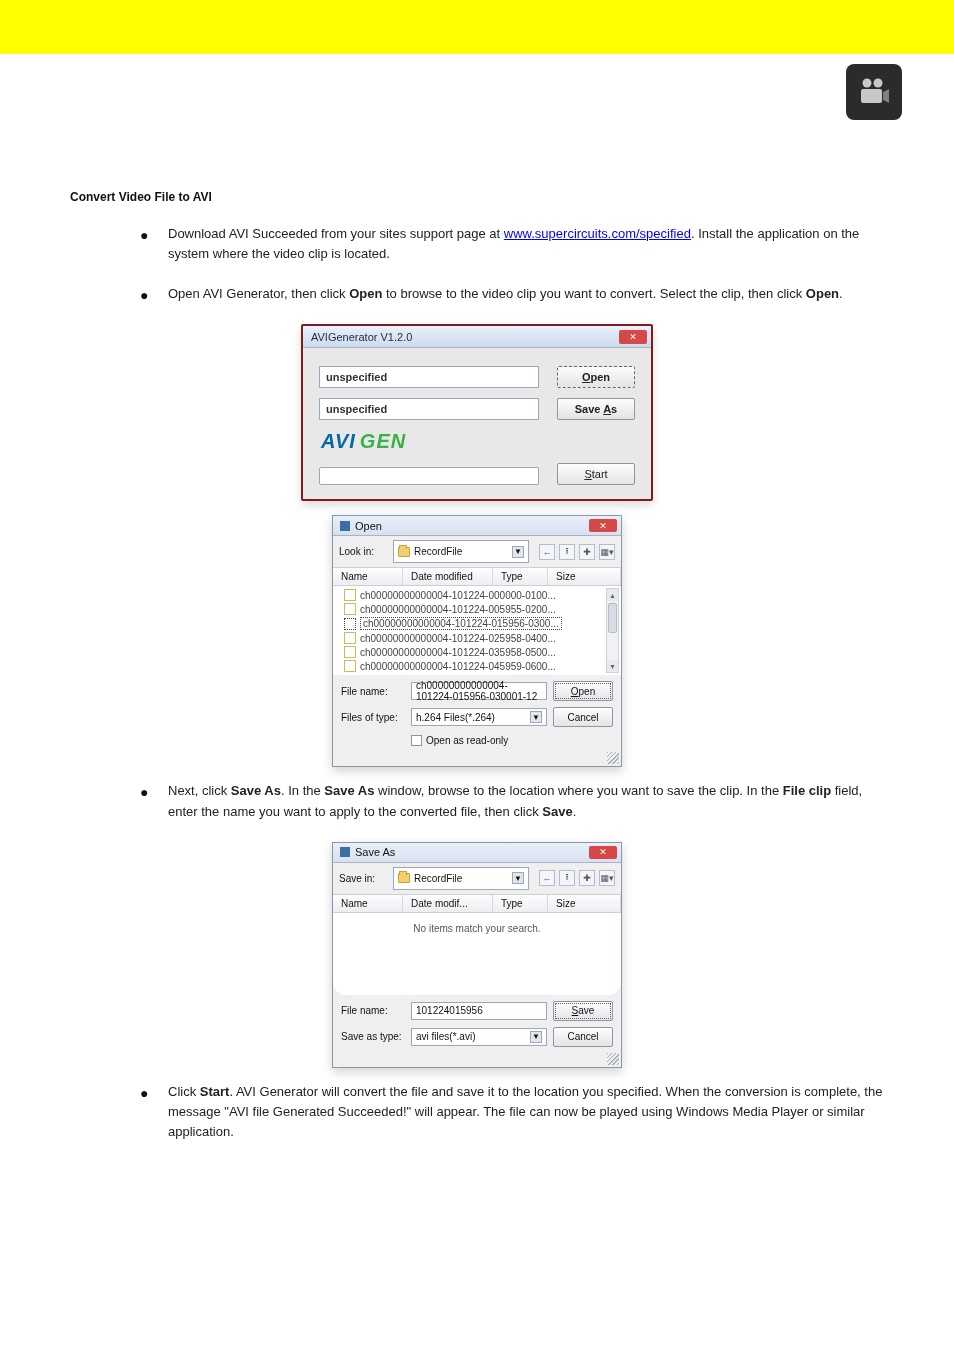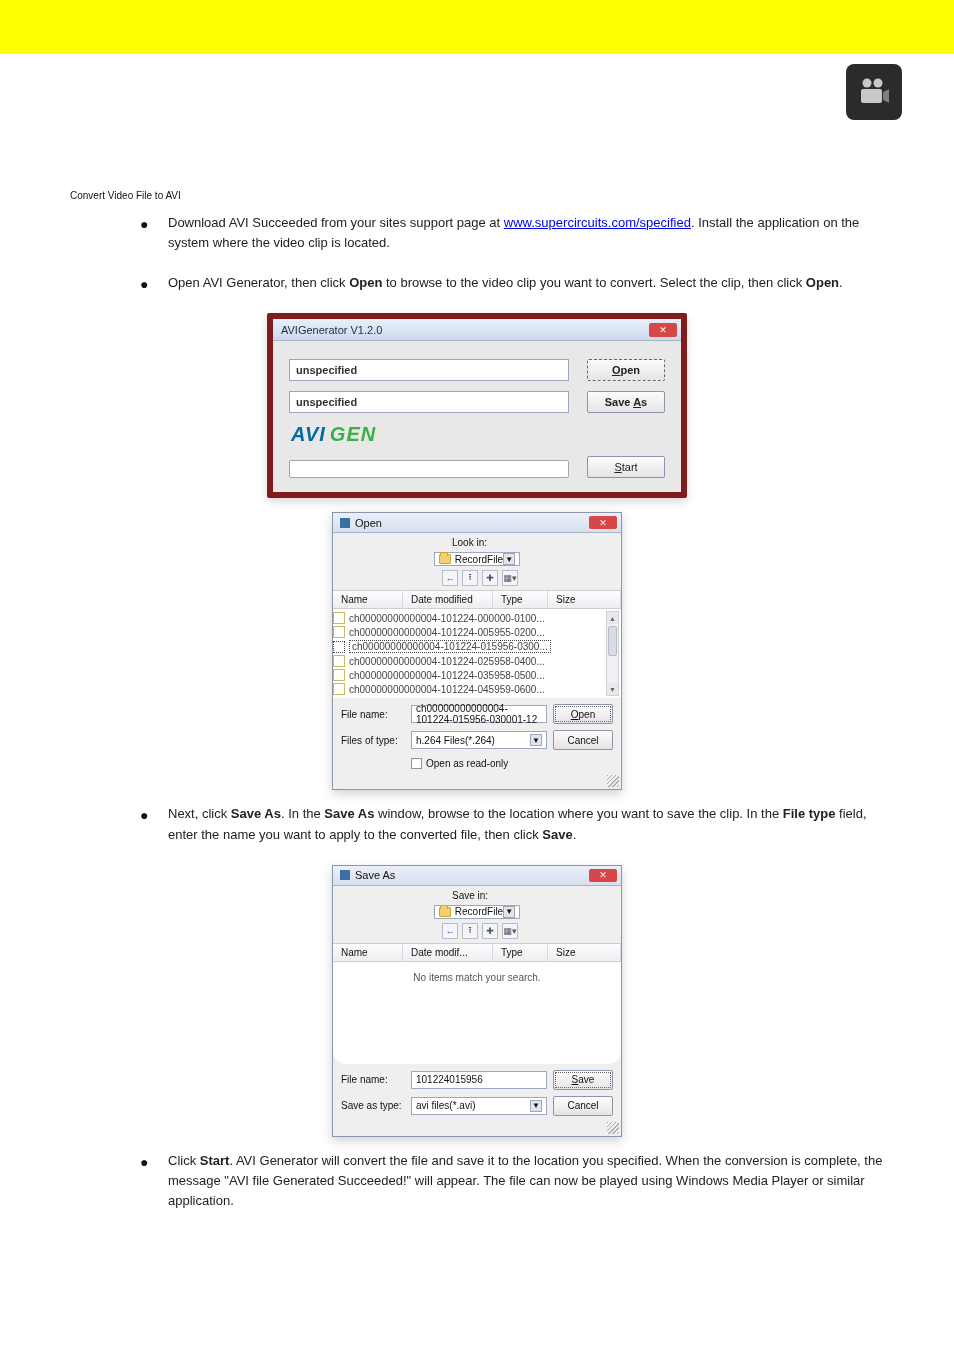--- a/index.html
+++ b/index.html
@@ -2,62 +2,62 @@
 <html><head>
 <meta charset="utf-8">
 <style>
   * { box-sizing: border-box; margin: 0; padding: 0; }
   html, body { background: #ffffff; font-family: Arial, Helvetica, sans-serif; font-size: 13px; color: #111; }
   .page { width: 954px; margin: 0 auto; background: #fff; position: relative; min-height: 1354px; }
   .yellow-bar-top { height: 54px; background: #ffff00; width: 100%; }
   .header-row { display: flex; align-items: center; justify-content: flex-end; padding: 10px 40px 10px 40px; border-bottom: none; }
   .icon-wrap { width: 56px; height: 56px; border-radius: 8px; background: #2b2b2b; display: flex; align-items: center; justify-content: center; margin-right: 12px; }
   .content { padding: 60px 70px 0 70px; }
-  .section-title { font-weight: normal; font-size: 10px; margin-bottom: 12px; }
+  .section-title { font-weight: bold; font-size: 12px; margin-bottom: 20px; }
   .bullet-block { position: relative; margin: 10px 0 20px 70px; }
   .bullet-dot { position: absolute; left: 0; top: 3px; font-size: 14px; }
   .bullet-text { margin-left: 28px; font-size: 13px; line-height: 1.55; color: #222; }
   .link { color: #0000ee; text-decoration: underline; }
   .figure { display: flex; justify-content: center; margin: 8px 0 14px 0; }
   
-  .win-avi { width: 420px; border: 6px solid #7f1d1d; box-shadow: 0 4px 10px rgba(0,0,0,.15); background: #e9eef6; border-radius: 2px; }
+  .win-avi { width: 352px; border: 2px solid #7f1d1d; box-shadow: 0 4px 10px rgba(0,0,0,.15); background: #e9eef6; border-radius: 2px; }
   .title-bar { height: 22px; background: linear-gradient(#e9f0fb,#cdd9ec); display: flex; justify-content: space-between; align-items: center; padding: 0 4px 0 8px; font-size: 11px; color: #1b2b44; border-bottom: 1px solid #a8b4c6; }
   .title-bar .close { width: 28px; height: 14px; background: #d64848; border-radius: 2px; display: flex; align-items: center; justify-content: center; font-size: 9px; color: #fff; }
   .avi-body { padding: 18px 16px 14px 16px; background: #e8e8e8; }
   .row { display: flex; align-items: center; margin-bottom: 10px; font-weight: bold; }
   .tbox { flex: 1; height: 22px; background: #fff; border: 1px solid #9aa7bd; padding: 0 6px; font-size: 11px; display: flex; align-items: center; color: #333; }
   .btn { width: 78px; height: 22px; background: linear-gradient(#fdfdfd,#e4e4e4); border: 1px solid #8a96aa; border-radius: 2px; font-size: 11px; display: flex; align-items: center; justify-content: center; margin-left: 18px; color: #222; }
   .btn.focused { border: 1px dashed #666; }
   .avi-logo { font-size: 20px; font-weight: bold; font-style: italic; letter-spacing: 1px; margin: 6px 0 10px 2px; }
   .avi-logo .avi { color: #0369a1; }
   .avi-logo .gen { color: #39b147; margin-left: 4px; }
   .progress { height: 18px; background: #fff; border: 1px solid #a5a5a5; border-radius: 2px; margin-top: 2px; }
   .avi-bottom { display: flex; align-items: flex-end; }
   .avi-bottom .progress { flex: 1; }
   .avi-bottom .btn { margin-left: 18px; }
   .underline { text-decoration: underline; }
   
   .win-file { width: 290px; border: 1px solid #8a96aa; box-shadow: 0 4px 10px rgba(0,0,0,.18); background: #efeff0; font-size: 10px; }
   .file-title { height: 20px; background: linear-gradient(#eaf0fa,#d7e0ef); display: flex; align-items: center; justify-content: space-between; padding: 0 4px 0 6px; border-bottom: 1px solid #a8b4c6; font-size: 11px; }
   .file-title .close { width: 28px; height: 13px; background: #d64848; border-radius: 2px; display: flex; align-items: center; justify-content: center; font-size: 9px; color: #fff; }
-  .file-tool { display: flex; align-items: center; padding: 4px 6px; gap: 4px; border-bottom: 1px solid #cfcfcf; flex-direction: column; }
+  .file-tool { display: flex; align-items: center; padding: 4px 6px; gap: 4px; border-bottom: 1px solid #cfcfcf; }
   .file-tool .lbl { width: 50px; }
   .combo { flex: 1; height: 23px; background: #fff; border: 1px solid #9aa7bd; display: flex; align-items: center; justify-content: space-between; padding: 0 4px 0 4px; font-size: 10px; }
   .combo .arrow { width: 12px; height: 12px; background: #e2e6ec; border: 1px solid #9aa7bd; display: flex; align-items: center; justify-content: center; font-size: 8px; }
   .tool-icons { display: flex; gap: 4px; margin-left: 6px; }
   .ticon { width: 16px; height: 16px; border: 1px solid #b7bccb; background: #f4f5f8; display: flex; align-items: center; justify-content: center; font-size: 9px; color: #556; }
   .ticon.arrowl::before { content: "←"; color:#2a69b5; }
   .list-head { display: flex; background: linear-gradient(#fdfdfd,#eceef2); border-bottom: 1px solid #cfcfcf; font-size: 10px; }
   .lh { padding: 3px 8px; border-right: 1px solid #d7d9de; }
   .lh.name { width: 70px; }
   .lh.dm { width: 90px; }
   .lh.type { width: 55px; }
   .lh.size { flex: 1; }
   .file-list { background: #fff; padding: 2px 0; max-height: 92px; overflow: hidden; position: relative; }
-  .frow { display: flex; align-items: flex-end; padding: 1px 0; font-size: 10px; color: #444; white-space: nowrap; }
+  .frow { display: flex; align-items: flex-end; padding: 1px 11px; font-size: 10px; color: #444; white-space: nowrap; }
   .frow.sel span { border: 1px dotted #444; padding: 0 2px; }
   .frow .ficon { width: 12px; height: 12px; border: 1px solid #d0b85e; background: #fff; margin-right: 4px; flex-shrink: 0; }
   .vscroll { position: absolute; right: 2px; top: 2px; bottom: 2px; width: 13px; background: #f0f1f4; border: 1px solid #d0d0d0; display: flex; flex-direction: column; justify-content: space-between; }
   .vscroll .thumb { position: absolute; left: 1px; right: 1px; top: 14px; height: 30px; background: #d8dbe2; border: 1px solid #b7bccb; border-radius: 2px; }
   .vscroll .ar { height: 12px; background: #e7e9ee; font-size: 7px; display:flex; align-items:center; justify-content:center; color:#666; }
   .empty-msg { text-align: center; padding: 10px 0; color: #555; font-size: 10px; background: #fff; }
   .file-fields { padding: 6px 8px 6px 8px; display: grid; grid-template-columns: 64px 1fr 60px; gap: 6px 6px; align-items: center; }
   .file-fields .lbl2 { font-size: 10px; }
   .smbtn { height: 20px; background: linear-gradient(#fdfdfd,#e4e4e4); border: 1px solid #8a96aa; border-radius: 2px; font-size: 10px; display:flex; align-items:center; justify-content:center; }
   .smbtn.primary { outline: 1px dotted #666; outline-offset: -3px; }
@@ -228,21 +228,21 @@
         </div>
         <div class="resize-grip">
             <div class="grip"></div>
           </div>
       </div>
     </div>
 
     <div class="bullet-block">
       <span class="bullet-dot">●</span>
       <div class="bullet-text">
-        <span>Next, click </span><strong>Save As</strong><span>. In the </span><strong>Save As</strong><span> window, browse to the location where you want to save the clip. In the </span><strong>File type</strong><span> field, enter the name you want to apply to the converted file, then click </span><strong>Save</strong><span>.</span>
+        <span>Next, click </span><strong>Save As</strong><span>. In the </span><strong>Save As</strong><span> window, browse to the location where you want to save the clip. In the </span><strong>File clip</strong><span> field, enter the name you want to apply to the converted file, then click </span><strong>Save</strong><span>.</span>
       </div>
     </div>
 
     <div class="figure">
       <div class="win-file">
         <div class="file-title">
           <span style="display:flex;align-items:center;gap:4px">
             <svg width="12" height="12">
                 <rect x="1" y="1" width="10" height="10" fill="#3b6ea5"></rect>
               </svg>
@@ -265,21 +265,21 @@
             <div class="ticon">✚</div>
             <div class="ticon">▦▾</div>
           </div>
         </div>
         <div class="list-head">
           <div class="lh name">Name</div>
           <div class="lh dm">Date modif...</div>
           <div class="lh type">Type</div>
           <div class="lh size">Size</div>
         </div>
-        <div style="background:#fff; height:102px; position:relative;border-radius:13px;">
+        <div style="background:#fff; height:82px; position:relative;border-radius:13px;">
           <div class="empty-msg">No items match your search.</div>
         </div>
         <div class="file-fields">
           <span class="lbl2">File name:</span>
           <div class="combo small">
               <span>101224015956</span>
               <span></span>
             </div>
           <div class="smbtn primary">
               <span><span class="underline">S</span>ave</span>

